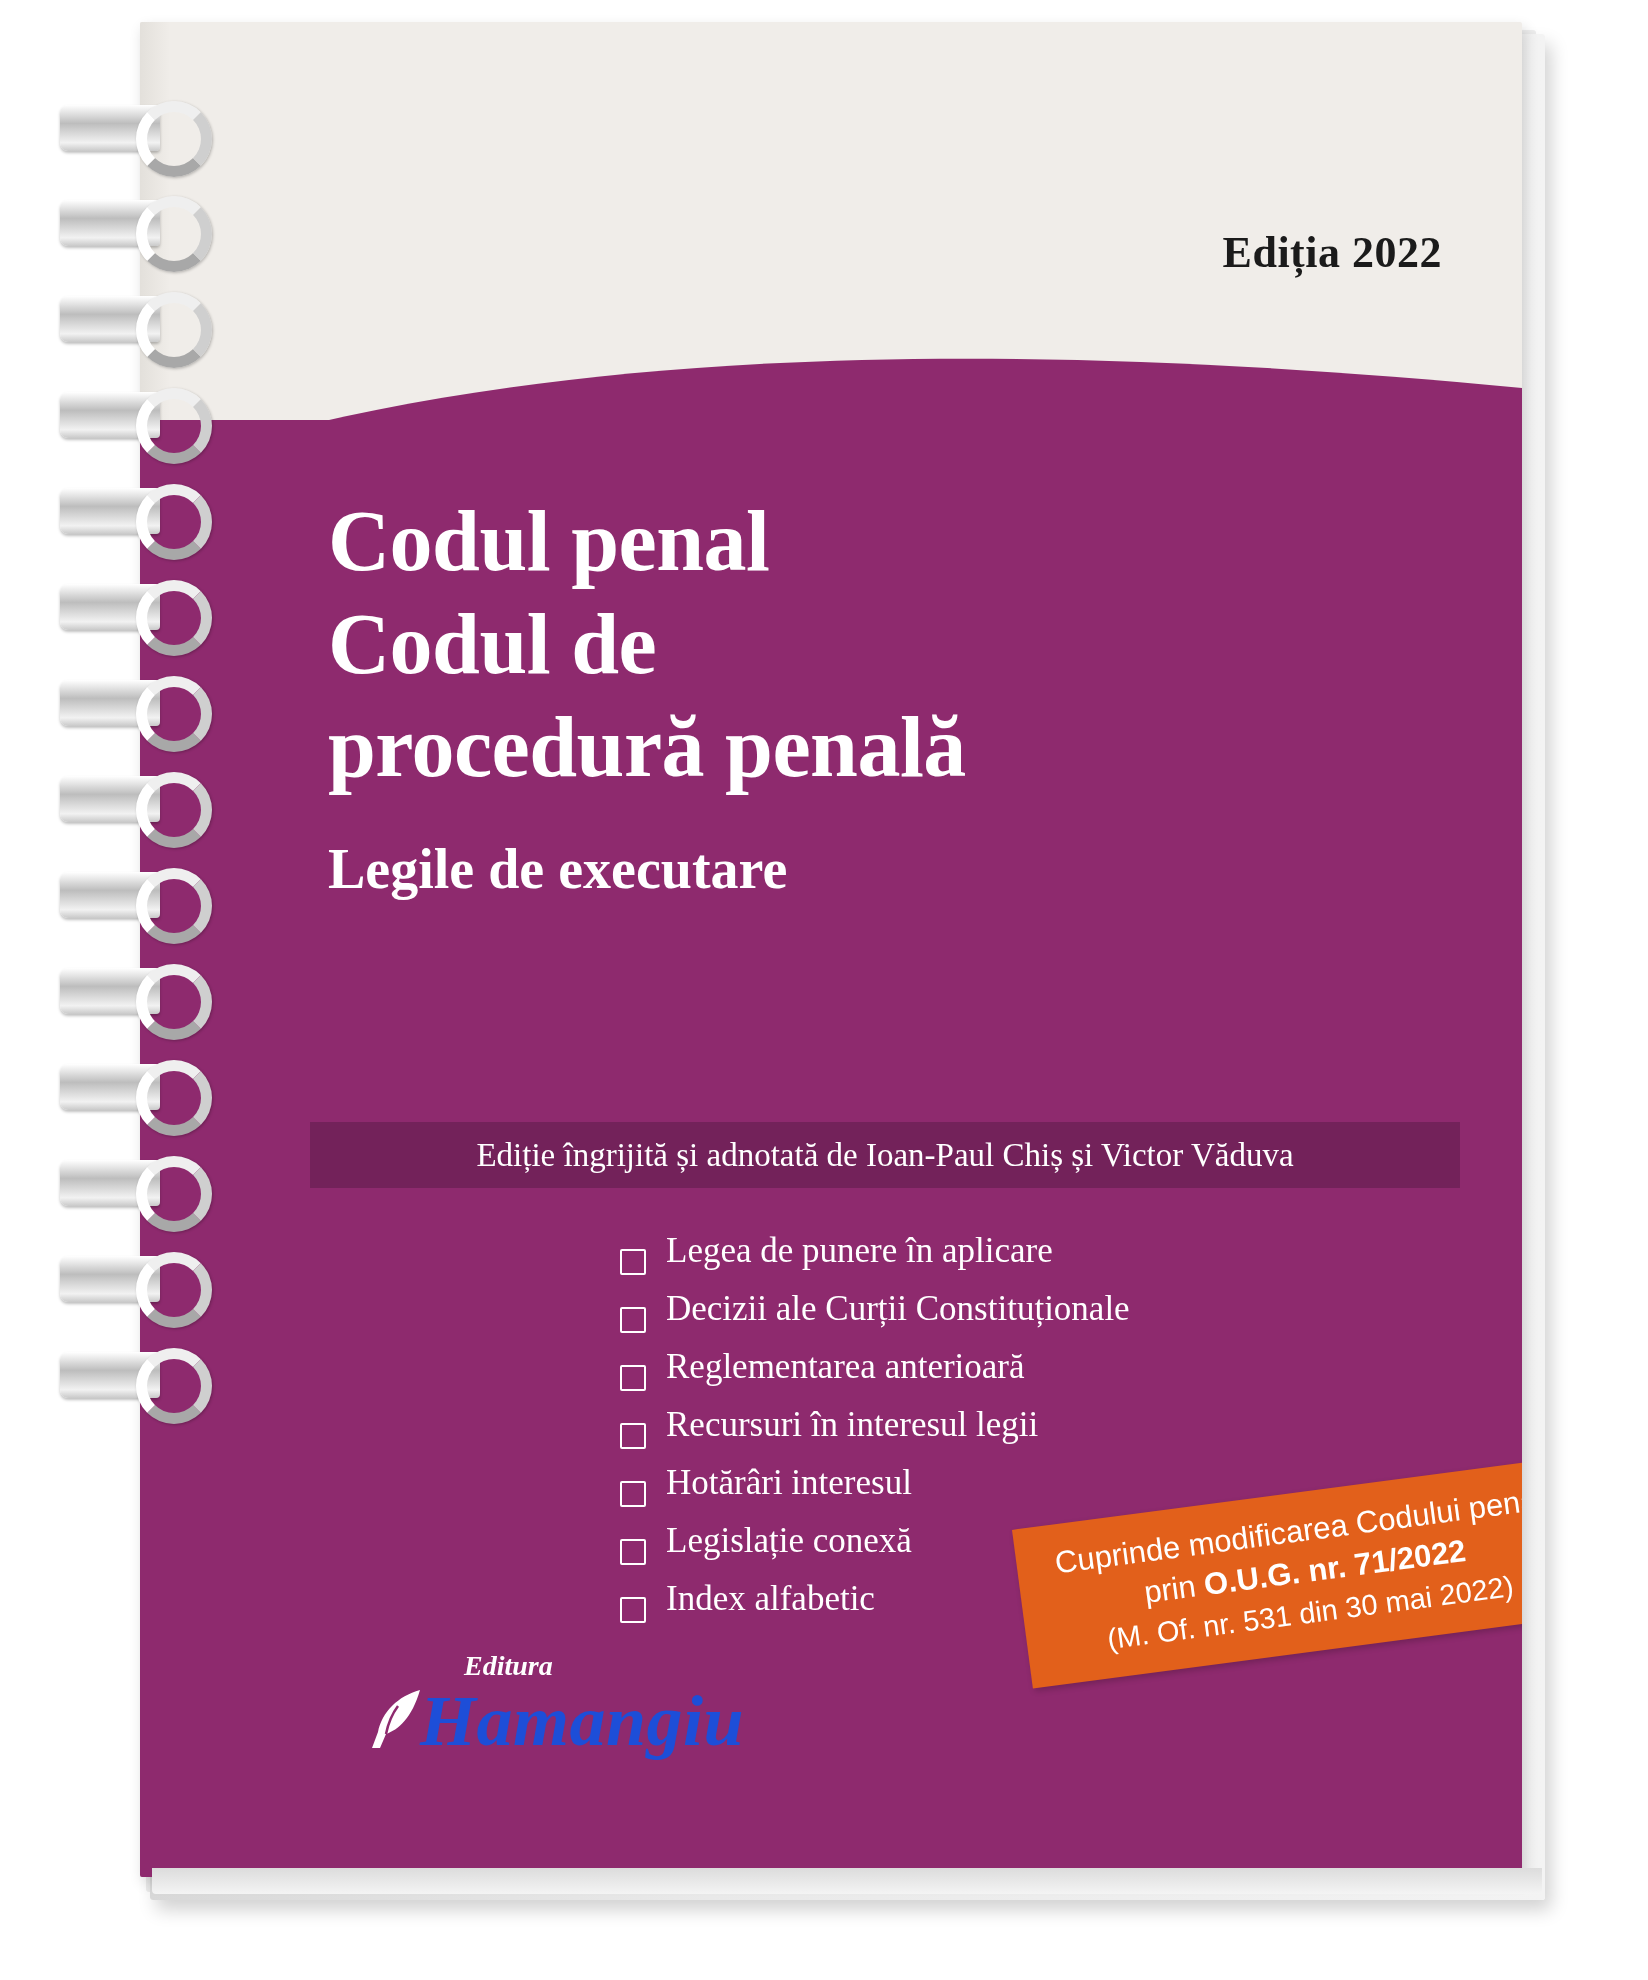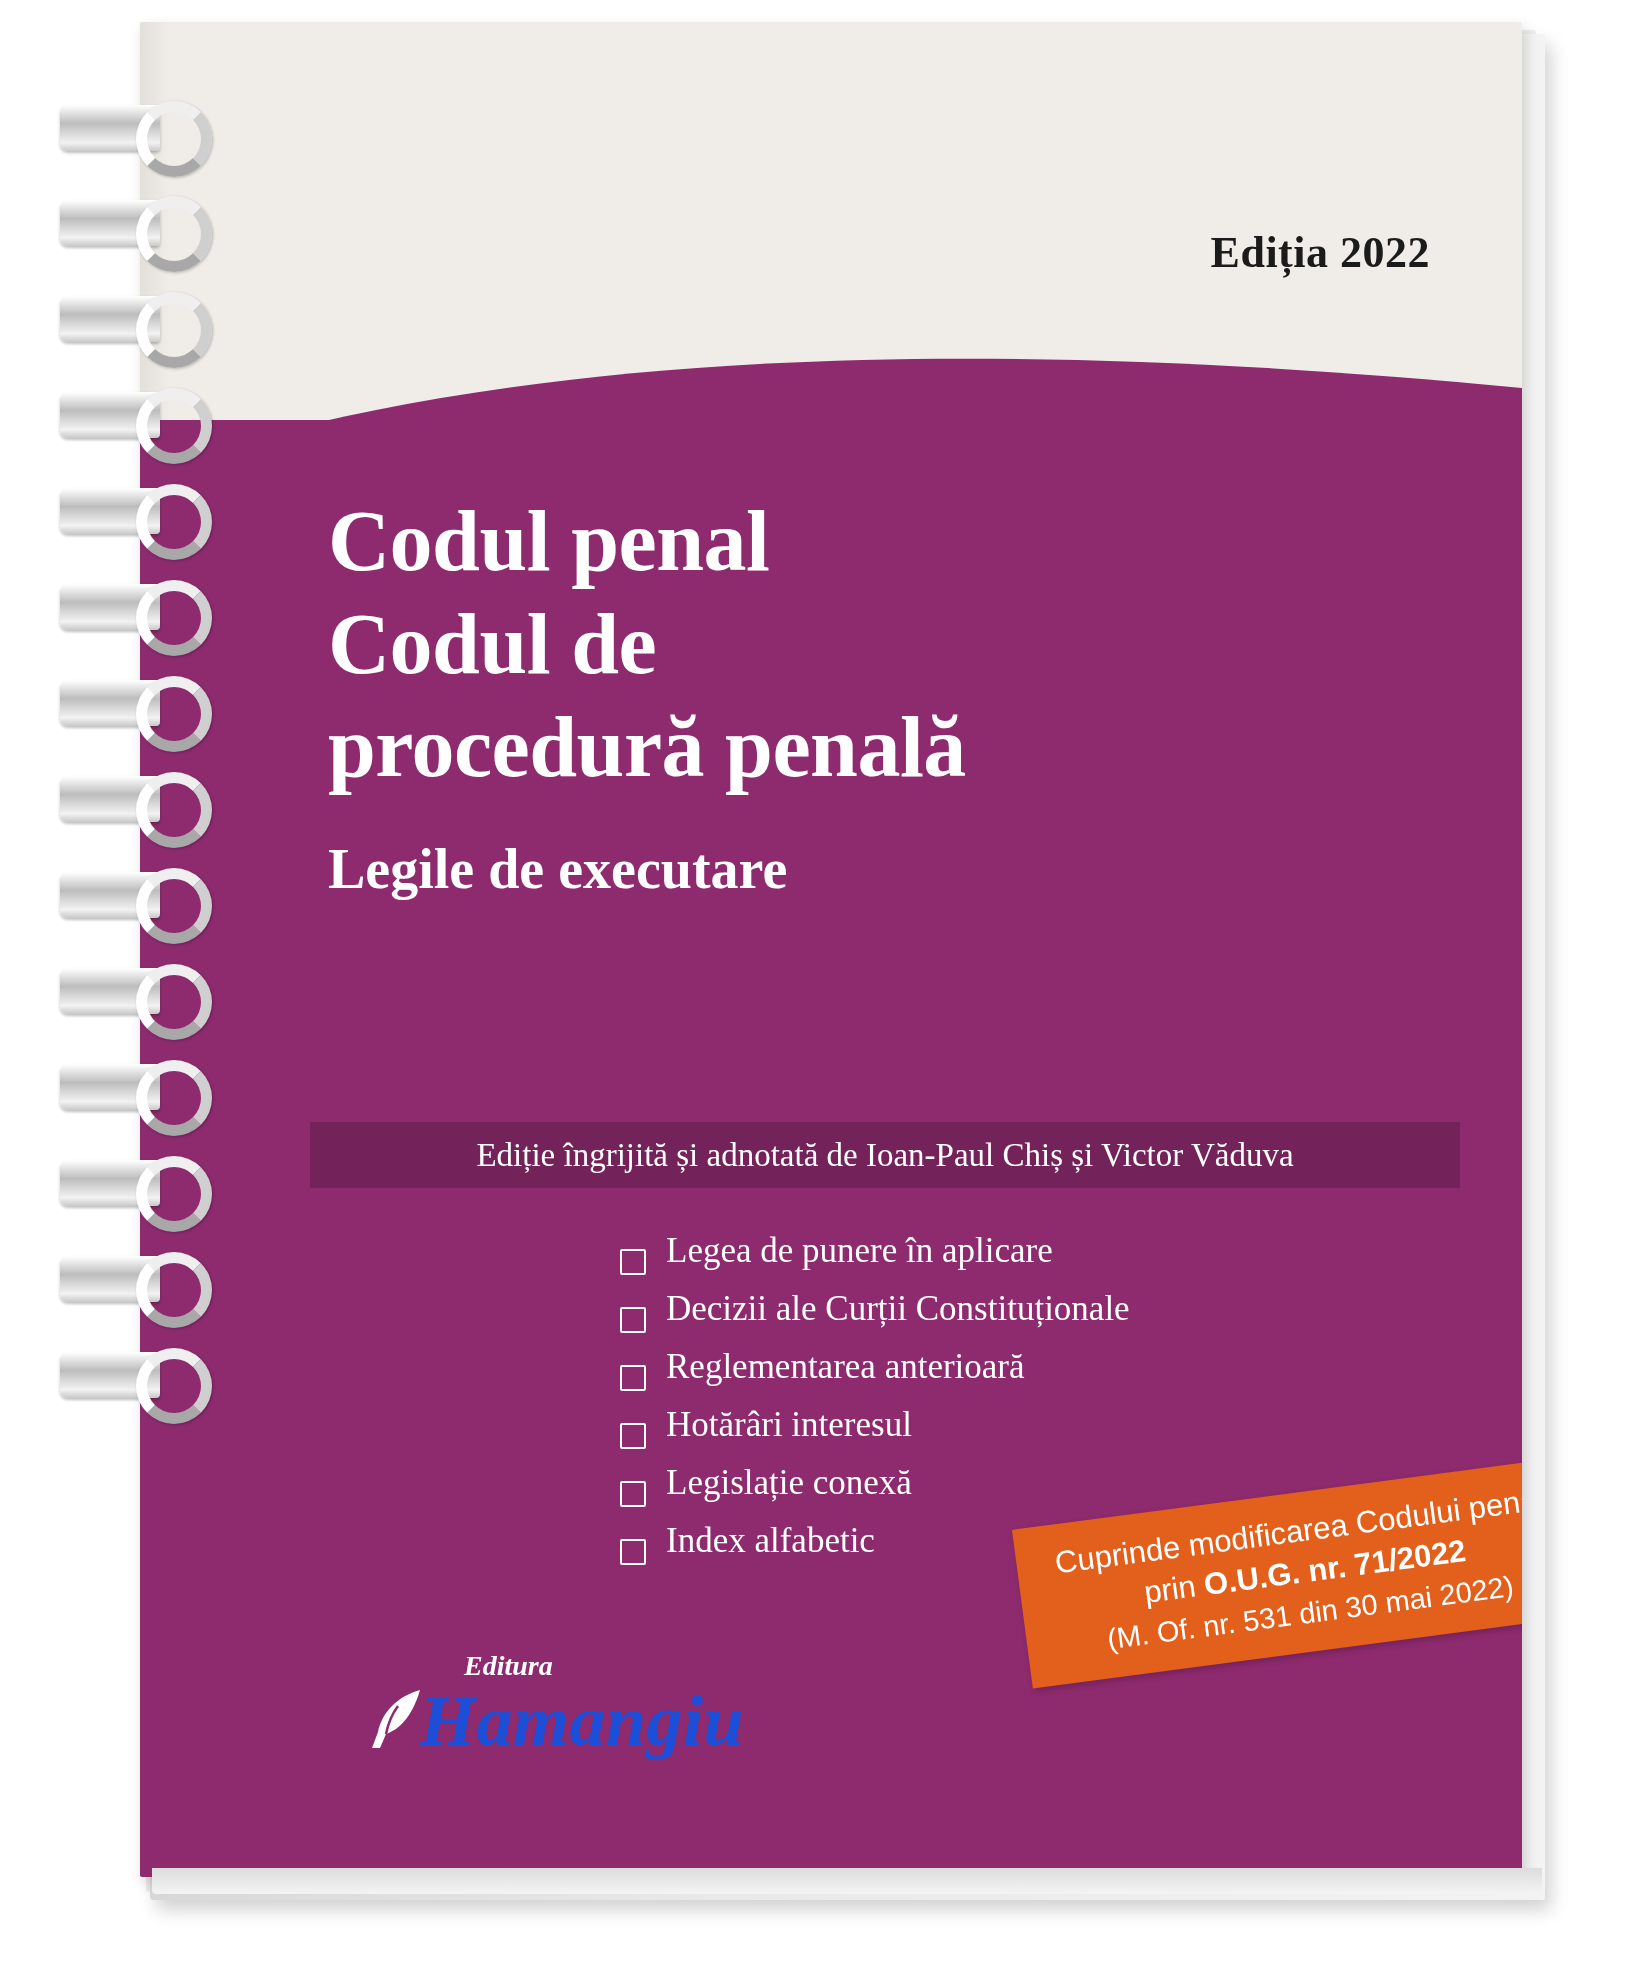--- a/index.html
+++ b/index.html
@@ -80,21 +80,21 @@
     top: 300px;
     width: 100%;
     height: 190px;
     overflow: hidden;
   }
   .purple-curve svg { display: block; }
 
   
   .edition {
     position: absolute;
-    right: 92px;
+    right: 80px;
     top: 205px;
     font-family: "Liberation Serif", serif;
     font-weight: bold;
     font-size: 44px;
     color: #1b1b1b;
     letter-spacing: 0.5px;
   }
 
   
   .title-block {
@@ -325,20 +325,24 @@
       <div class="feature-row">
         <span class="feature-box"></span>
         <span class="feature-label">Decizii ale Curții Constituționale</span>
       </div>
       <div class="feature-row">
         <span class="feature-box"></span>
         <span class="feature-label">Reglementarea anterioară</span>
       </div>
       <div class="feature-row">
         <span class="feature-box"></span>
+        <span class="feature-label">Recursuri în interesul legii</span>
+      </div>
+      <div class="feature-row">
+        <span class="feature-box"></span>
         <span class="feature-label">Hotărâri interesul</span>
       </div>
       <div class="feature-row">
         <span class="feature-box"></span>
         <span class="feature-label">Legislație conexă</span>
       </div>
       <div class="feature-row">
         <span class="feature-box"></span>
         <span class="feature-label">Index alfabetic</span>
       </div>

